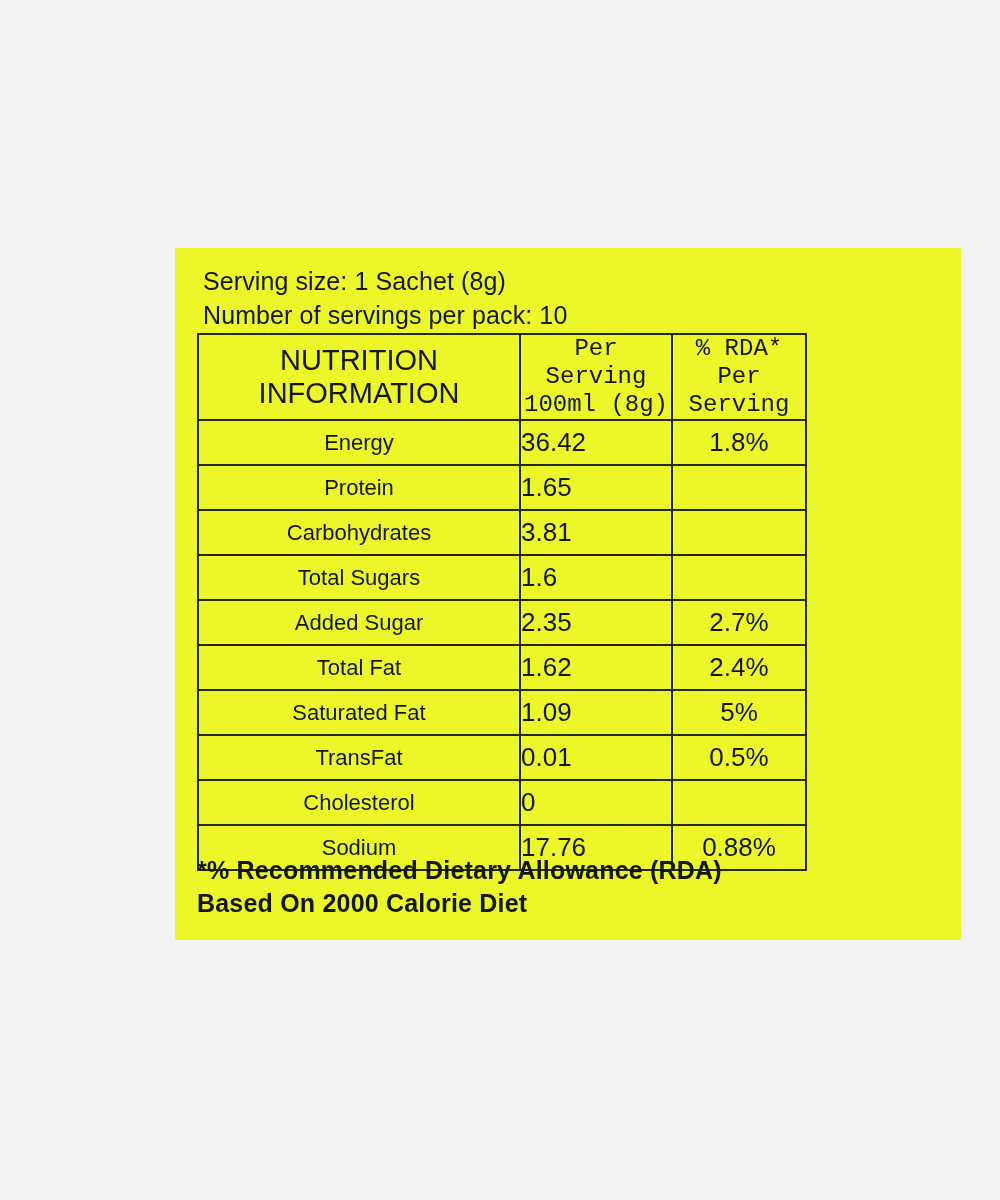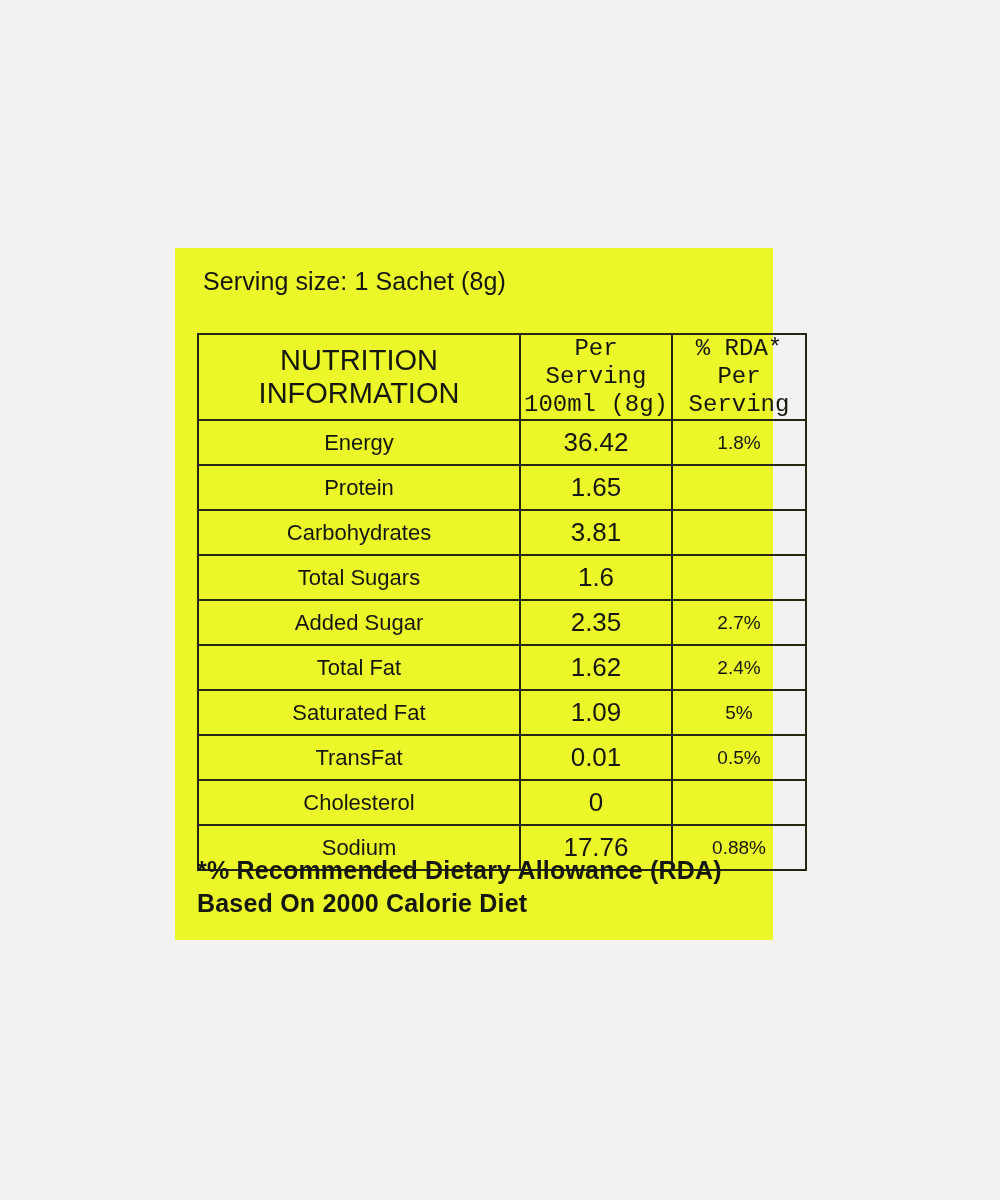--- a/index.html
+++ b/index.html
@@ -13,21 +13,21 @@
     font-family: "Liberation Sans", sans-serif;
     position: relative;
     overflow: hidden;
   }
 
   
   #label-panel {
     position: absolute;
     left: 175px;
     top: 248px;
-    width: 598px;
+    width: 786px;
     height: 692px;
     background: #ecf72a;
     box-sizing: border-box;
     padding: 12px;
   }
 
   .serving-lines {
     position: absolute;
     left: 28px;
     top: 16px;
@@ -80,28 +80,28 @@
   
   .row-label {
     text-align: center;
     padding-left: 11px;
     font-size: 22px;
     height: 43px;
     line-height: 43px;
     white-space: nowrap;
   }
   .row-value {
-    text-align: center;
+    text-align: left;
     font-size: 26px;
     height: 43px;
     line-height: 43px;
   }
   .row-rda {
     text-align: center;
-    font-size: 19px;
+    font-size: 26px;
     height: 43px;
     line-height: 43px;
   }
 
   .footnotes {
     position: absolute;
     left: 22px;
     bottom: 20px;
     color: #15170c;
     font-size: 25px;
@@ -114,20 +114,21 @@
   
   .footnotes { letter-spacing: 0.2px; margin-top: 32px; }
 </style>
 </head>
 <body>
 
 <div id="label-panel">
 
   <div class="serving-lines">
     <div>Serving size: 1 Sachet (8g)</div>
+    <div>Number of servings per pack: 10</div>
   </div>
 
   <table id="nutrition-table">
     <colgroup>
       <col class="c1">
         <col class="c2">
         <col class="c3">
     </colgroup>
     <thead>
       <tr>

